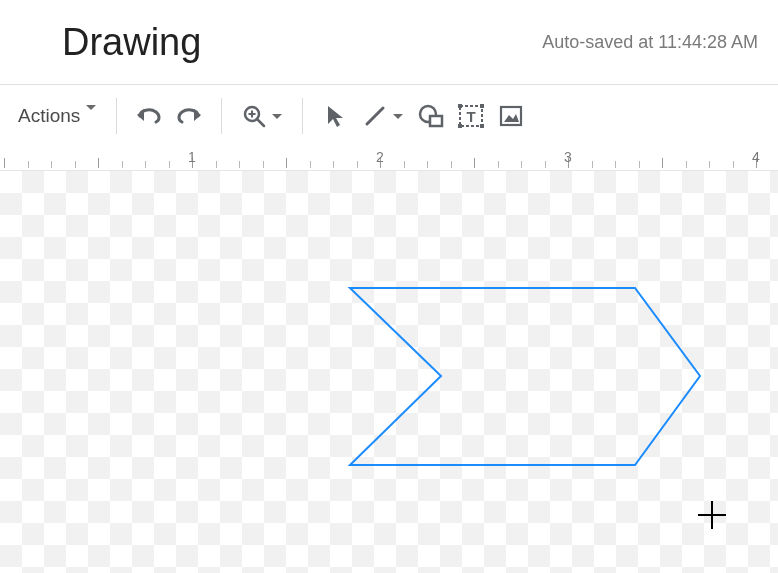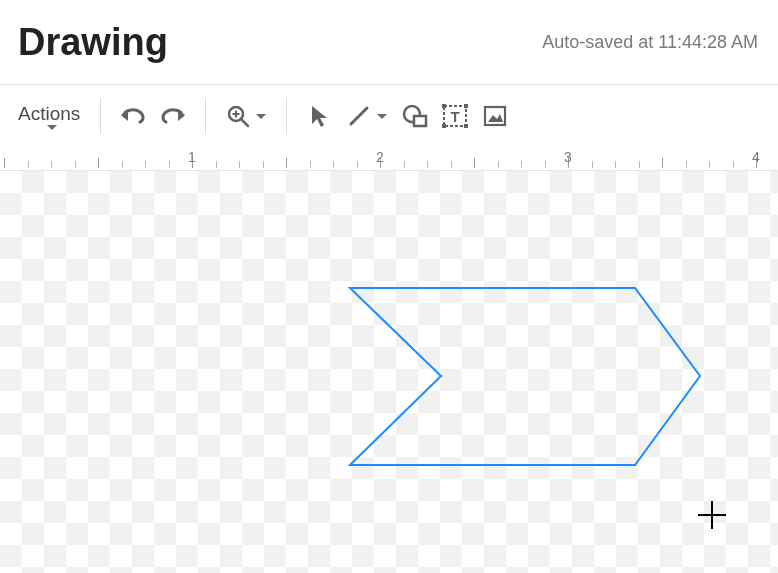--- a/index.html
+++ b/index.html
@@ -13,47 +13,46 @@
   }
   .header {
     display: flex;
     align-items: center;
     justify-content: space-between;
     padding: 18px 20px 18px 18px;
     height: 84px;
   }
   .title {
     font-size: 38px;
-    font-weight: 700;
+    font-weight: 400;
     color: #222;
+    margin-left: 44px;
   }
   .autosave {
     font-size: 18px;
     color: #7a7a7a;
   }
   .divider {
     height: 1px;
     background: #e0e0e0;
     width: 100%;
   }
   .toolbar {
     display: flex;
     align-items: center;
     height: 62px;
     padding: 0 6px 0 14px;
     gap: 0;
   }
   .actions-btn {
     display: flex;
-    align-items: center;
     font-size: 19px;
     color: #4a4a4a;
     padding: 6px 8px 6px 4px;
     cursor: pointer;
-    flex-direction: column;
   }
   .actions-btn .caret { margin-left: 6px; }
   .vsep {
     width: 1px;
     height: 36px;
     background: #dcdcdc;
     margin: 0 12px;
   }
   .tool-btn {
     display: flex;

